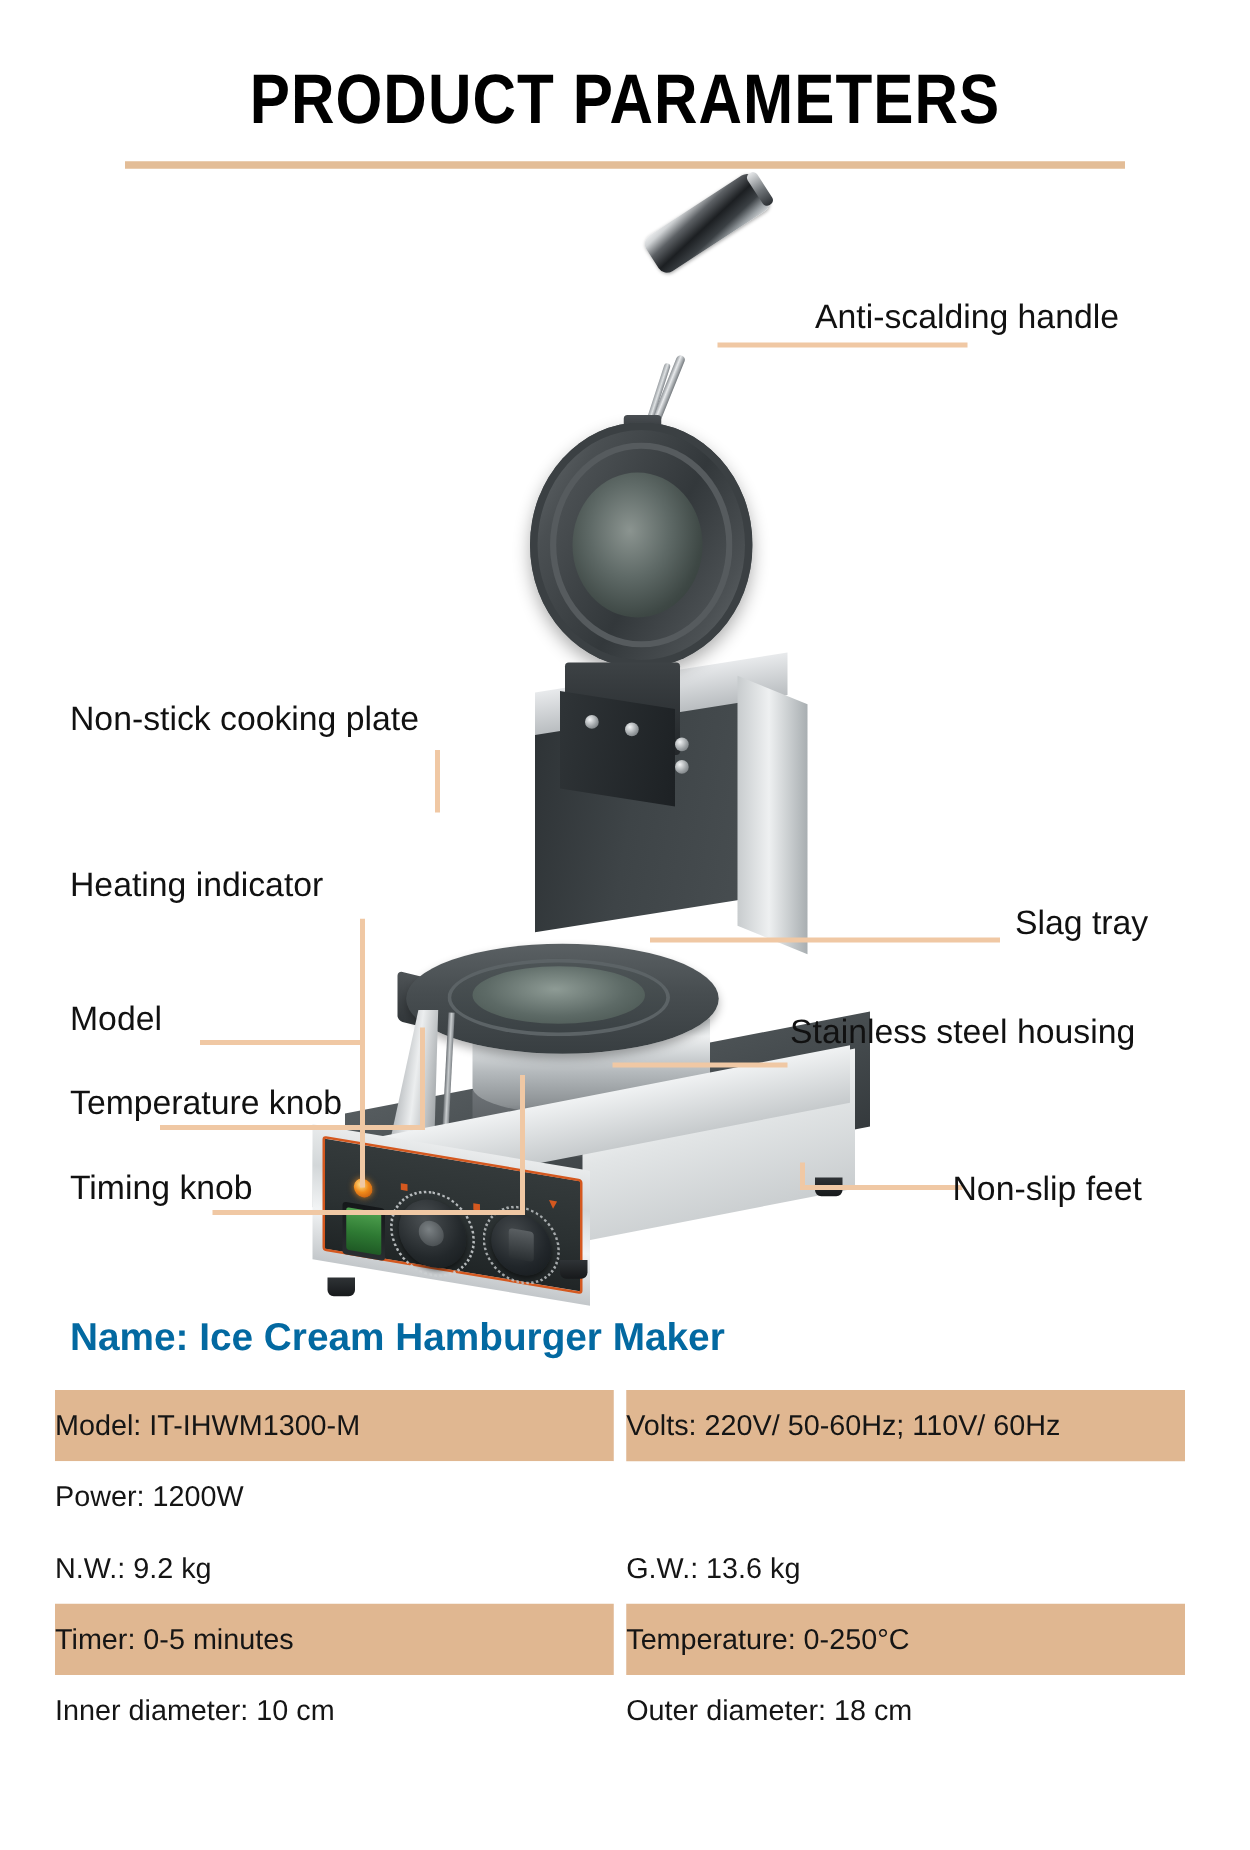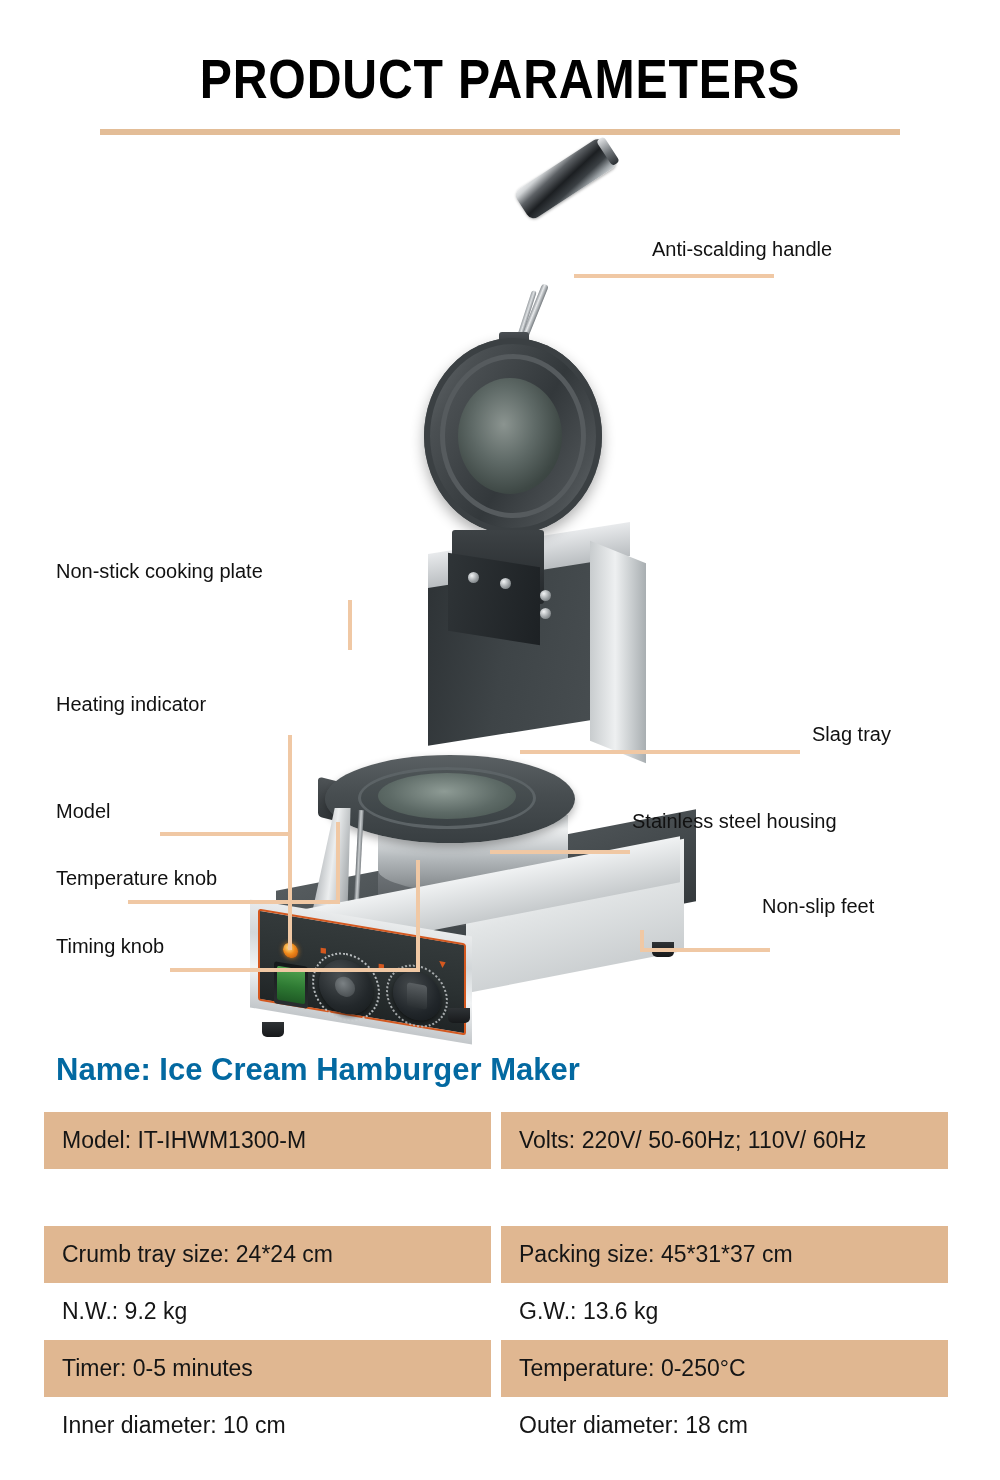--- a/index.html
+++ b/index.html
@@ -30,21 +30,21 @@
 
   
   .stage { position:absolute; left:0; top:160px; width:1000px; height:860px; }
 
   
   .lead-h { position:absolute; height:4px; background:#f0c8a4; }
   .lead-v { position:absolute; width:4px; background:#f0c8a4; }
 
   .lbl {
     position:absolute;
-    font-size:20px;
+    font-size:27px;
     color:#111;
     white-space:nowrap;
     font-family:"Liberation Sans", sans-serif;
   }
 
   
   .machine { position:absolute; left:0; top:0; width:1000px; height:860px; }
 
   
   .handle {
@@ -280,21 +280,20 @@
   
   .name-line {
     position:absolute; left:56px; top:1052px;
     font-size:31px; font-weight:bold; color:#0369a1;
   }
   .spec { position:absolute; left:44px; top:1112px; width:918px; }
   .spec-row { display:flex; gap:10px; height:57px; }
   .spec-cell {
     flex:0 0 447px;
     display:flex; align-items:center;
-    padding-left:18px;
     font-size:23px; color:#151515;
   }
   .spec-row.tan .spec-cell { background:#e0b791; }
   .spec-row.plain .spec-cell { background:#ffffff; }
 </style>
 </head>
 <body>
 
 <div id="page">
 
@@ -391,35 +390,32 @@
     <div class="lbl" style="left:56px;top:640px">Model</div>
 
     <div class="lbl" style="left:56px;top:707px">Temperature knob</div>
 
     <div class="lbl" style="left:56px;top:775px">Timing knob</div>
 
     <div class="lbl" style="left:812px;top:563px">Slag tray</div>
 
     <div class="lbl" style="left:632px;top:650px">Stainless steel housing</div>
 
-    <div class="lbl" style="left:762px;top:735px">Non-slip feet</div>
+    <div class="lbl" style="left:762px;top:776px">Non-slip feet</div>
   </div>
 
   <div class="name-line">Name: Ice Cream Hamburger Maker</div>
 
   <div class="spec" id="spec-table">
       <div class="spec-row tan">
         <div class="spec-cell">Model: IT-IHWM1300-M</div>
         <div class="spec-cell">Volts: 220V/ 50-60Hz; 110V/ 60Hz</div>
       </div>
       <div class="spec-row plain">
-      </div>
-      <div class="spec-row tan">
-        <div class="spec-cell">Crumb tray size: 24*24 cm</div>
-        <div class="spec-cell">Packing size: 45*31*37 cm</div>
+        <div class="spec-cell">Power: 1200W</div>
       </div>
       <div class="spec-row plain">
         <div class="spec-cell">N.W.: 9.2 kg</div>
         <div class="spec-cell">G.W.: 13.6 kg</div>
       </div>
       <div class="spec-row tan">
         <div class="spec-cell">Timer: 0-5 minutes</div>
         <div class="spec-cell">Temperature: 0-250°C</div>
       </div>
       <div class="spec-row plain">

